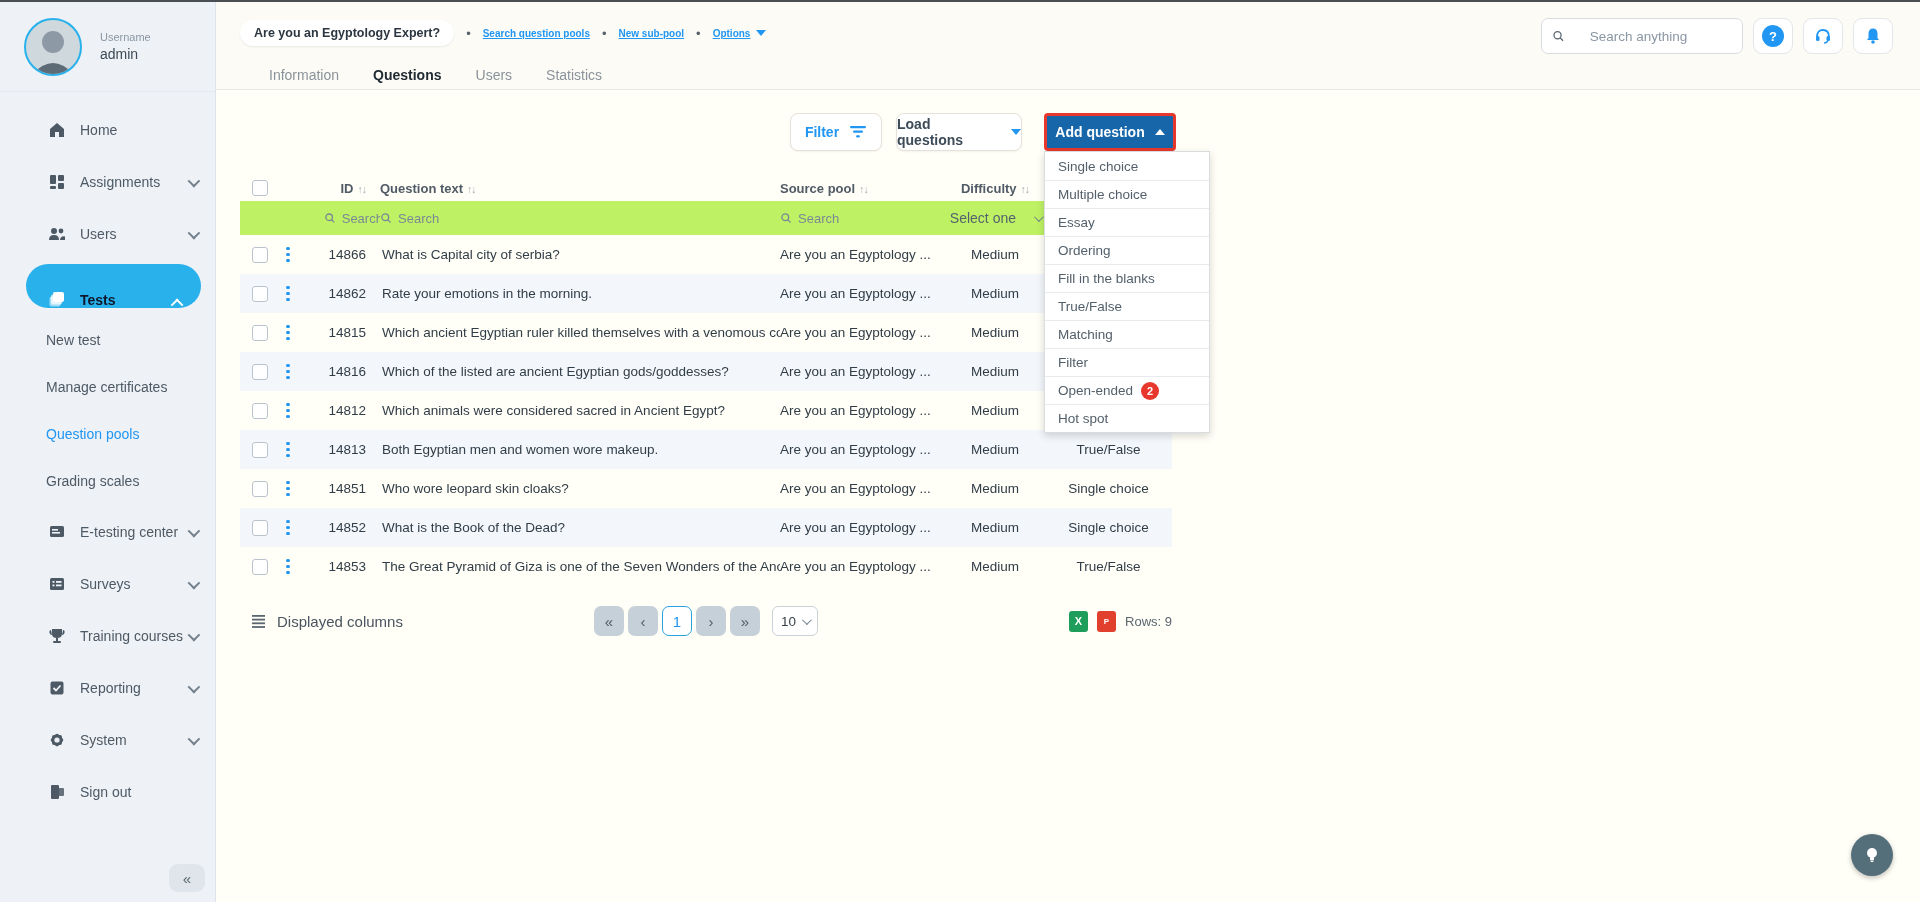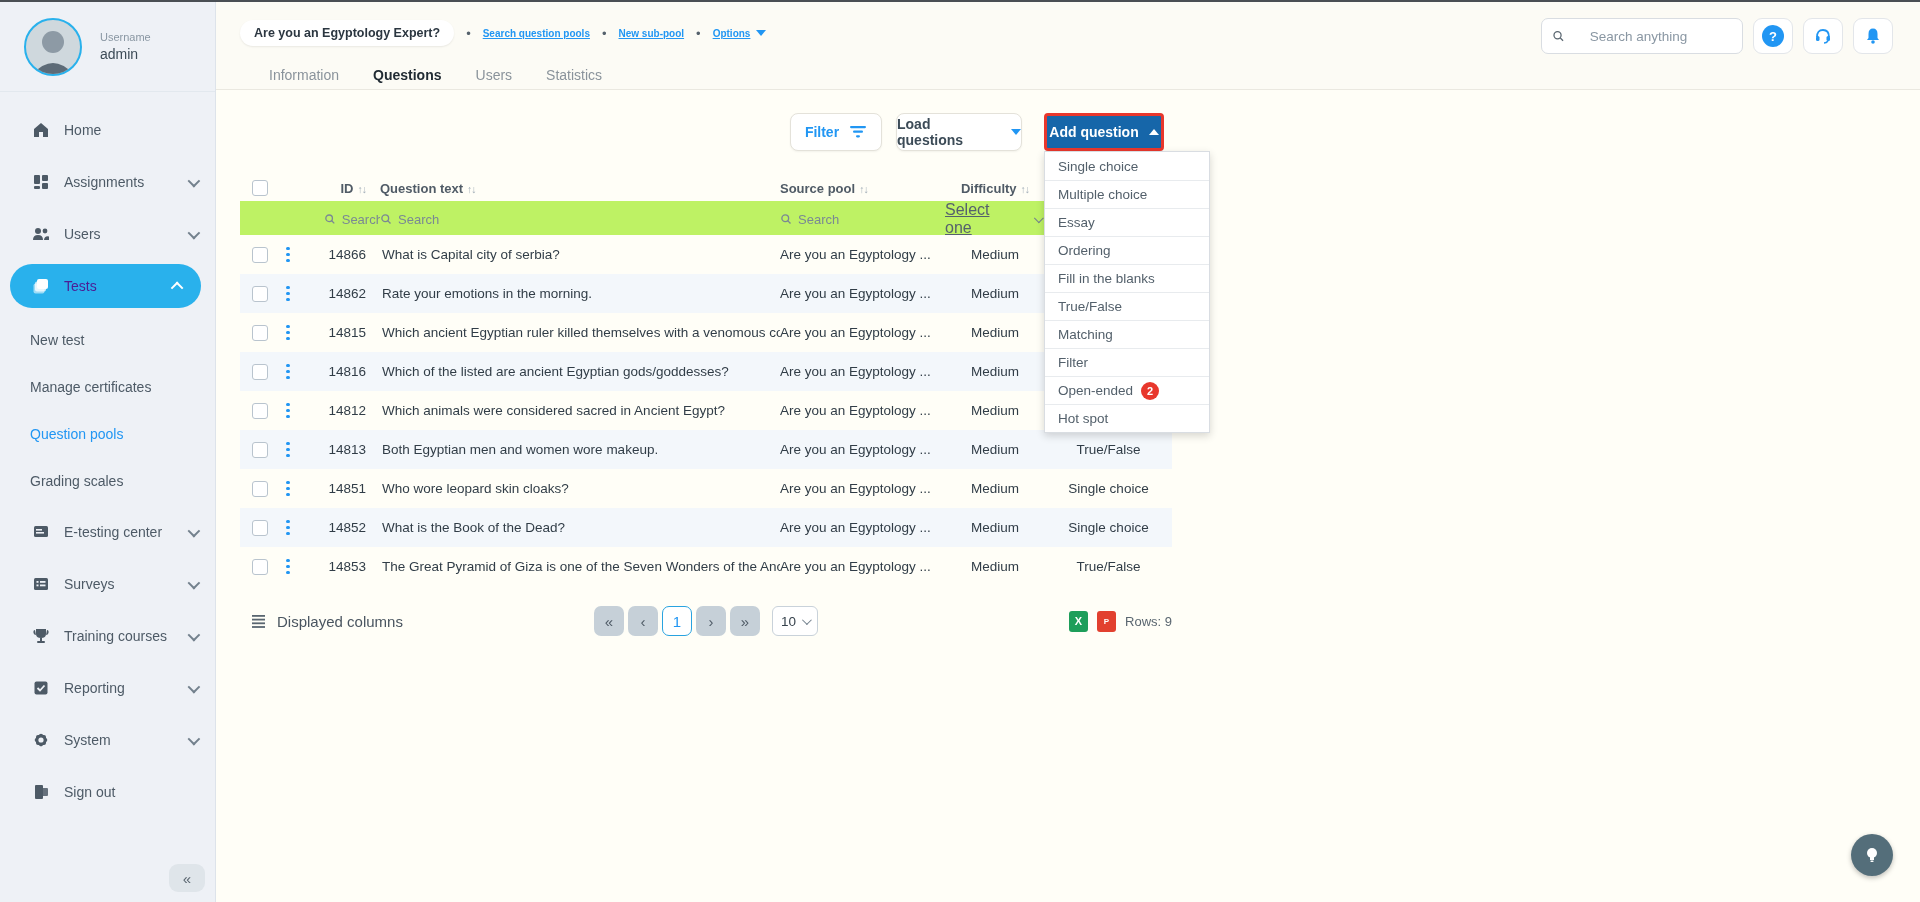--- a/index.html
+++ b/index.html
@@ -9,26 +9,26 @@
 
   
   .sidebar { position:fixed; left:0; top:2px; bottom:0; width:216px; background:#eef1f6; border-right:1px solid #dde3ea; z-index:5; }
   .profile { height:90px; border-bottom:1px solid #e2e8ee; display:flex; align-items:center; padding:0 12px 0 24px; }
   .avatar { width:58px; height:58px; border-radius:50%; border:2px solid #29b1ec; background:#cfd8dd; overflow:hidden; flex:none; display:flex; align-items:flex-end; justify-content:center; }
   .avatar svg { display:block; }
   .profile-text { margin-left:18px; }
   .profile-label { font-size:11px; color:#8a97a3; }
   .profile-name { font-size:14px; color:#3c4b57; margin-top:3px; }
 
-  .nav { padding-top:16px; }
+  .nav { padding-top:16px;padding-left:16px; }
   .nav-item { height:44px; margin-bottom:8px; display:flex; align-items:center; padding:0 18px 0 32px; color:#4d5a66; cursor:pointer; }
   .nav-item .nav-ico { width:18px; height:18px; margin-right:14px; flex:none; color:#4d5a66; }
   .nav-item .lbl { font-size:14px; }
   .nav-item .chev { margin-left:auto; }
-  .nav-item.active { background:#29b1ec; color:#4c1d95; margin-left:10px; margin-right:14px; padding-left:22px; border-radius:24px; font-weight:normal; }
+  .nav-item.active { background:#29b1ec; color:#0f172a; margin-left:10px; margin-right:14px; padding-left:22px; border-radius:24px; font-weight:bold;align-items:flex-end; }
   .nav-item.active .nav-ico { color:#fff; }
   .sub-item { height:47px; display:flex; align-items:center; padding-left:30px; color:#4d5a66; font-size:14px; cursor:pointer; }
   .sub-item.active-sub { color:#2196f3; }
   .chev { width:9px; height:9px; border-right:2px solid #73818d; border-bottom:2px solid #73818d; display:inline-block; }
   .chev.down { transform:rotate(45deg) translateY(-2px); }
   .chev.up { transform:rotate(-135deg) translateY(-2px); border-color:#fff; }
   .collapse-btn { position:absolute; right:10px; bottom:10px; width:36px; height:28px; border:none; border-radius:9px; background:#dfe5ea; color:#5a6670; font-size:15px; cursor:pointer; }
 
   
   .main { margin-left:216px; position:relative; }
@@ -49,21 +49,21 @@
   .search-box input::placeholder { color:#8a97a3; }
   .icon-btn { width:40px; height:36px; background:#fff; border:1px solid #e3e6ea; border-radius:9px; display:flex; align-items:center; justify-content:center; cursor:pointer; }
   .qmark { width:22px; height:22px; border-radius:50%; background:#2196f3; color:#fff; font-size:13px; font-weight:bold; display:flex; align-items:center; justify-content:center; }
 
   
   .content { position:relative; padding:23px 0 0 24px; }
   .toolbar { display:flex; align-items:center; margin-left:550px; height:38px; }
   .btn { height:38px; border-radius:8px; display:flex; align-items:center; justify-content:center; cursor:pointer; font-size:14px; font-weight:bold; }
   .btn-filter { width:92px; background:#fff; border:1px solid #e4e2da; color:#2196f3; gap:10px; box-shadow:0 1px 2px rgba(0,0,0,0.05); }
   .btn-load { width:126px; background:#fff; border:1px solid #e4e2da; color:#3c4b57; margin-left:14px; gap:10px; box-shadow:0 1px 2px rgba(0,0,0,0.05); }
-  .btn-add { width:120px; background:#1666a9; border:3px solid #e8372c; color:#fff; margin-left:22px; gap:10px; border-radius:4px; }
+  .btn-add { width:132px; background:#1666a9; border:3px solid #e8372c; color:#fff; margin-left:22px; gap:10px; border-radius:4px; }
   .caret-up-w { width:0; height:0; border-left:5px solid transparent; border-right:5px solid transparent; border-bottom:6px solid #fff; }
 
   
   .add-menu { position:absolute; left:828px; top:61px; width:166px; background:#fff; border:1px solid #d9dde2; box-shadow:0 3px 8px rgba(0,0,0,0.16); z-index:10; }
   .menu-item { height:28px; display:flex; align-items:center; padding-left:13px; font-size:13.5px; color:#53606b; cursor:pointer; }
   .menu-item + .menu-item { border-top:1px solid #e8ebee; }
   .badge { min-width:18px; height:18px; border-radius:50%; background:#e8372c; color:#fff; font-size:11px; font-weight:bold; display:flex; align-items:center; justify-content:center; margin-left:8px; }
 
   
   .qtable { width:932px; margin-top:24px; }
@@ -78,21 +78,21 @@
   .drow:nth-child(even) { background:#f3f7fb; }
   .cell-id { text-align:right; padding-right:14px; }
   .cell-q { padding-left:2px; white-space:nowrap; overflow:hidden; }
   .cell-diff { text-align:center; }
   .cell-type { text-align:center; }
   .th-id { text-align:right; padding-right:14px; }
   .th-diff { text-align:center; }
   .cbox { width:16px; height:16px; border:1.5px solid #b9c4ce; border-radius:3px; background:#fff; margin-left:12px; cursor:pointer; }
   .dots { display:flex; flex-direction:column; gap:2.5px; align-items:center; width:16px; cursor:pointer; }
   .dots i { width:3.5px; height:3.5px; border-radius:50%; background:#2196f3; }
-  .sel-one { display:flex; align-items:center; justify-content:flex-end; gap:18px; color:#55616c; font-size:16px; cursor:pointer; padding-right:4px;text-decoration:underline; }
+  .sel-one { display:flex; align-items:center; justify-content:flex-end; gap:18px; color:#55616c; font-size:14px; cursor:pointer; padding-right:4px; }
   .chev-sm { width:7px; height:7px; border-right:1.5px solid #73818d; border-bottom:1.5px solid #73818d; transform:rotate(45deg) translateY(-2px); display:inline-block; }
 
   
   .tfooter { position:relative; width:932px; height:38px; margin-top:16px; display:flex; align-items:center; }
   .cols-btn { display:flex; align-items:center; gap:10px; color:#4a5560; font-size:15px; margin-left:12px; cursor:pointer; }
   .pager { position:absolute; left:50%; transform:translateX(-50%); display:flex; align-items:center; gap:4px; }
   .pg { width:30px; height:30px; border:none; border-radius:7px; background:#c6d0d8; color:#4f5b66; font-size:15px; cursor:pointer; }
   .pg.current { background:#fff; border:1px solid #29a3e0; color:#2196f3; }
   .psize { height:30px; min-width:46px; background:#fff; border:1px solid #c9d2da; border-radius:6px; display:flex; align-items:center; justify-content:center; gap:6px; margin-left:8px; font-size:13.5px; color:#36424c; cursor:pointer; }
   .exports { position:absolute; right:0; display:flex; align-items:center; gap:9px; color:#5a6670; font-size:13px; }

